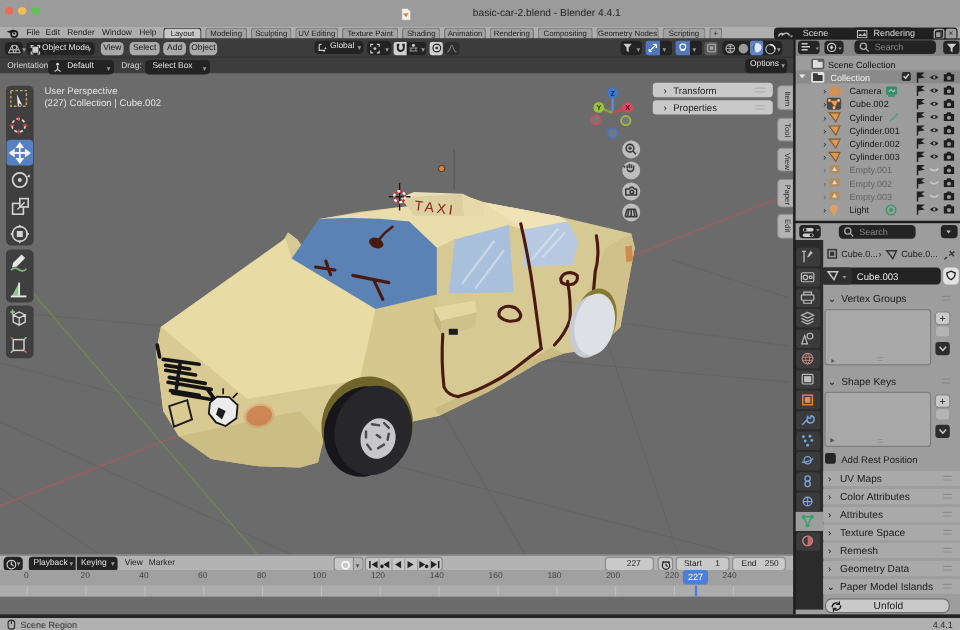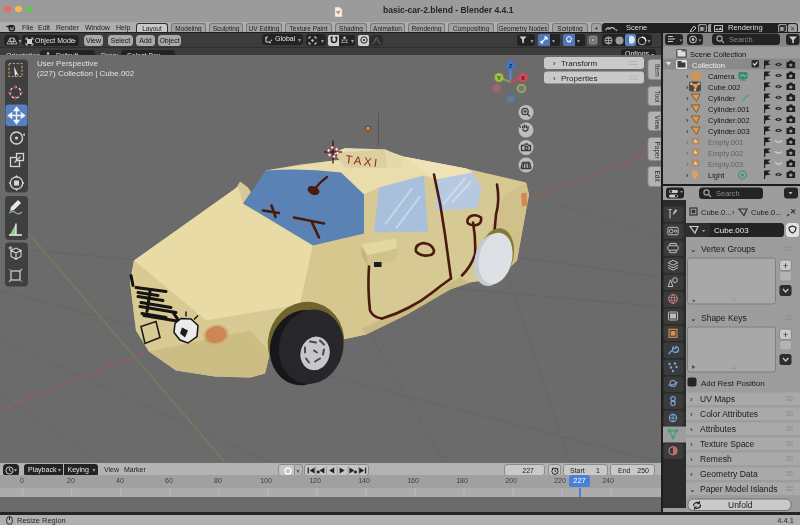--- a/index.html
+++ b/index.html
@@ -2,35 +2,35 @@
 <html><head>
 <meta charset="utf-8">
 <style>
   * { margin:0; padding:0; box-sizing:border-box; }
   html,body { width:800px; height:525px; overflow:hidden; }
   body { font-family:"Liberation Sans", sans-serif; position:relative; background:#6b6b6b; }
   .abs { position:absolute; }
   
   #titlebar { left:0; top:0; width:800px; height:22px; background:#9b9b9b; }
   .dot { position:absolute; top:5.8px; width:6.6px; height:6.6px; border-radius:50%; }
-  #title { position:absolute; top:5px; left:351px; font-size:8.5px; font-weight:bold; color:#252525; letter-spacing:0;padding-left:32px; }
+  #title { position:absolute; top:5px; left:362px; font-size:8.5px; font-weight:normal; color:#252525; letter-spacing:0;padding-left:32px; }
   
   #topbar { left:0; top:22px; width:800px; height:11px; background:#aeaeae; }
   .menu { position:absolute; top:0px; font-size:7px; color:#1b1b1b; line-height:11px; }
   .tab { position:absolute; top:0.5px; height:10.5px; background:#a2a2a2; border:1px solid #787878; border-bottom:none; border-radius:3px 3px 0 0; font-size:6.5px; color:#202020; text-align:center; line-height:10px; }
   .tab.active { background:#c9c9c9; border-color:#333; }
   .dsel { position:absolute; top:1px; height:10px; background:#202020; border-radius:3px; color:#ddd; font-size:7.5px; line-height:10px; }
   
   #vphead { left:0; top:33px; width:661px; height:14px; background:#3c3c3c; }
   #toolrow { left:0; top:47px; width:661px; height:13.5px; background:#3d3d3d; border-top:1px solid #2e2e2e; }
   .dpill { position:absolute; background:#232323; border-radius:3.5px; color:#e3e3e3; font-size:7px; }
   .lpill { position:absolute; background:#a9a9a9; border-radius:3.5px; color:#161616; font-size:7px; text-align:center; }
   .wlab { position:absolute; color:#d8d8d8; font-size:7px; }
   
-  #viewport { left:0; top:55px; width:661px; height:416px; background:#6b6b6b; overflow:hidden; }
+  #viewport { left:0; top:67px; width:661px; height:416px; background:#6b6b6b; overflow:hidden; }
   
   #timeline { left:0; top:462px; width:661px; height:35px; background:#acacac; }
   #tl-head { position:absolute; left:0; top:0; width:661px; height:12.5px; background:#b3b3b3; border-top:1px solid #6e6e6e; }
   #tl-ruler { position:absolute; left:0; top:12.5px; width:661px; height:13px; background:#a0a0a0; }
   .tlnum { position:absolute; top:2px; font-size:7px; color:#3f3f3f; transform:translateX(-50%); }
   .tfield { position:absolute; top:1px; height:11.5px; background:#c9c9c9; border:1px solid #8b8b8b; border-radius:3px; font-size:7px; color:#1c1c1c; }
   
   #outliner { left:662px; top:33px; width:138px; height:151px; background:#9c9c9c; }
   #properties { left:662px; top:186px; width:138px; height:326px; background:#9d9d9d; }
   
@@ -70,21 +70,21 @@
   <span class="tab" style="left:209px;width:34px">Sculpting</span>
   <span class="tab" style="left:246px;width:36px">UV Editing</span>
   <span class="tab" style="left:285px;width:47px">Texture Paint</span>
   <span class="tab" style="left:335px;width:32px">Shading</span>
   <span class="tab" style="left:370px;width:35px">Animation</span>
   <span class="tab" style="left:408px;width:37px">Rendering</span>
   <span class="tab" style="left:448px;width:46px">Compositing</span>
   <span class="tab" style="left:497px;width:52px">Geometry Nodes</span>
   <span class="tab" style="left:552px;width:36px">Scripting</span>
   <span class="tab" style="left:591px;width:11px">+</span>
-  <span class="dsel" style="left:602px;width:116px">
+  <span class="dsel" style="left:645px;width:116px">
     <svg style="position:absolute;left:3px;top:1.5px" width="13" height="8" viewBox="0 0 13 8">
         <path d="M1 5.5 a2.4 2.4 0 0 1 4-2 a3 3 0 0 1 5 1.2" fill="none" stroke="#bbb" stroke-width="1.2"></path>
         <circle cx="4" cy="4" r="0.8" fill="#bbb"></circle>
         <path d="M10 4.5 l3 0 -1.5 2z" fill="#999"></path>
       </svg>
     <span style="margin-left:24px">Scene</span>
     <svg style="position:absolute;right:21px;top:1.5px" width="8" height="8" viewBox="0 0 8 8">
         <path d="M5 1 l2 2 -3.5 3.5 -2.5 1 1 -2.5z" fill="none" stroke="#ccc" stroke-width="1"></path>
       </svg>
     <span class="abs" style="right:11px;top:1px;width:9.5px;height:9px;background:#9e9e9e;border-radius:2px">
@@ -957,21 +957,21 @@
       <text x="728" y="507.5">Unfold</text>
       <g transform="translate(692,500.5)" stroke="#222" fill="none" stroke-width="1.2">
         <path d="M1.5 5.5 a3.5 3.5 0 0 1 6 -2.5 M8.5 4 a3.5 3.5 0 0 1 -6 2.8"></path>
         <path d="M7.5 0.5 v2.7 h-2.7 M2.5 9.2 v-2.7 h2.7" stroke-width="1" fill="none"></path>
       </g>
     </g>
   </svg>
 </div>
 
 <div id="status" class="abs">
-  <span style="position:absolute;left:17px;top:1.5px">Resize Region</span>
+  <span style="position:absolute;left:17px;top:1.5px">Scene Region</span>
   <svg style="position:absolute;left:6px;top:1px" width="7" height="9" viewBox="0 0 7 9">
       <rect x="0.7" y="0.7" width="5.6" height="7.6" rx="2.6" fill="none" stroke="#2a2a2a" stroke-width="1"></rect>
       <line x1="3.5" y1="1" x2="3.5" y2="4" stroke="#2a2a2a"></line>
     </svg>
   <span style="position:absolute;right:6px;top:1.5px">4.4.1</span>
 </div>
 
 <div class="sep" style="left:661px;top:33px;width:2px;height:479px"></div>
 <div class="sep" style="left:662px;top:184px;width:138px;height:2px"></div>
 <div class="sep" style="left:0;top:32px;width:800px;height:1px"></div>

